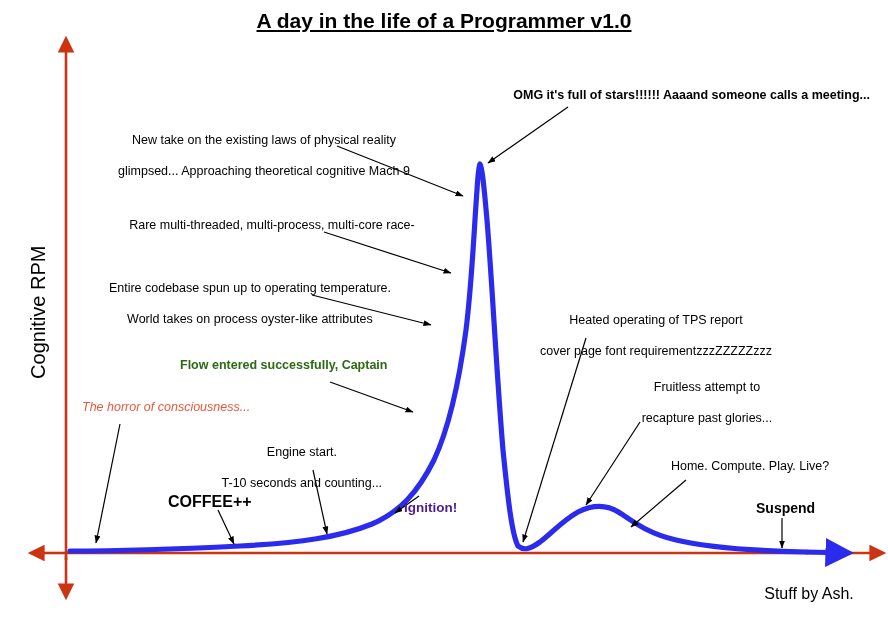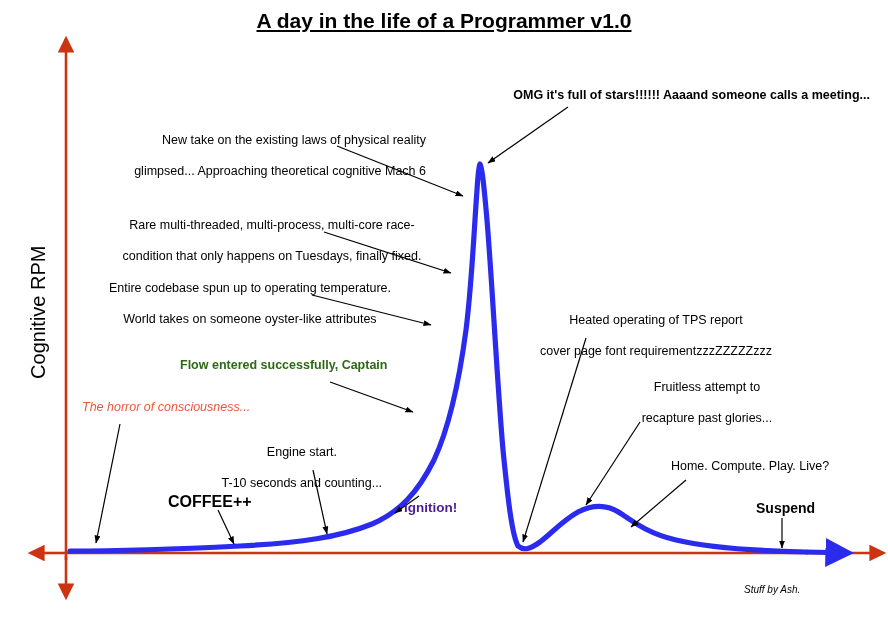--- a/index.html
+++ b/index.html
@@ -29,21 +29,21 @@
     left:-62px;top:300px;width:200px;text-align:center;
     transform:rotate(-90deg);transform-origin:center center;
   }
   .xlabel{left:344px;top:578px;width:190px;text-align:center;}
 
   .coffee{left:168px;top:492px;font-size:16px;font-weight:bold;font-style:normal;color:#000;}
   .suspend{left:756px;top:500px;font-size:14px;font-weight:bold;font-style:normal;color:#000;}
   .flow{left:180px;top:358px;font-size:12.5px;font-weight:bold;font-style:normal;color:#2c6a14;text-align:center;}
   .horror{left:82px;top:400px;font-size:12.5px;font-style:italic;color:#e8583c;}
   .ignition{left:404px;top:500px;font-size:13.5px;font-weight:bold;font-style:normal;color:#4c1d95;}
-  .credit{left:744px;top:584px;width:130px;text-align:left;font-size:10px;font-style:italic;color:#000;}
+  .credit{left:744px;top:584px;width:130px;text-align:center;font-size:16px;color:#000;}
 </style>
 </head>
 <body>
 
 <div id="stage">
 
   <svg class="layer" viewBox="0 0 888 620">
     <defs>
       <marker id="arrowAxis" markerWidth="7" markerHeight="7" refX="1" refY="3.2" orient="auto" markerUnits="strokeWidth">
         <path d="M0,0 L6.5,3.2 L0,6.4 z" fill="#cc3311"></path>
@@ -114,33 +114,32 @@
       <line x1="782" y1="518" x2="782" y2="548" marker-end="url(#arrowLead)"></line>
     </g>
   </svg>
 
   <div class="txt title">A day in the life of a Programmer v1.0</div>
 
   <div class="txt label-axis ylabel">Cognitive RPM</div>
 
   <div class="txt ann bold right" style="left:418px;top:88px;width:452px;">OMG it's full of stars!!!!!! Aaaand someone calls a meeting...</div>
 
-  <div class="txt ann center" style="left:88px;top:118px;width:338px;text-align:right;">
+  <div class="txt ann center" style="left:88px;top:118px;width:338px;">
     <span>New take on the existing laws of physical reality</span><br>
-    <span>glimpsed... Approaching theoretical cognitive Mach 6</span>
+    <span>glimpsed... Approaching theoretical cognitive Mach 9</span>
   </div>
 
   <div class="txt ann center" style="left:100px;top:203px;width:330px;">
     <span>Rare multi-threaded, multi-process, multi-core race-</span><br>
-    <span>condition that only happens on Tuesdays, finally fixed.</span>
   </div>
 
   <div class="txt ann center" style="left:82px;top:266px;width:322px;">
     <span>Entire codebase spun up to operating temperature.</span><br>
-    <span>World takes on someone oyster-like attributes</span>
+    <span>World takes on process oyster-like attributes</span>
   </div>
 
   <div class="txt flow">Flow entered successfully, Captain</div>
 
   <div class="txt horror">The horror of consciousness...</div>
 
   <div class="txt ann center" style="left:195px;top:430px;width:200px;">
     <span>Engine start.</span><br>
     <span>T-10 seconds and counting...</span>
   </div>

